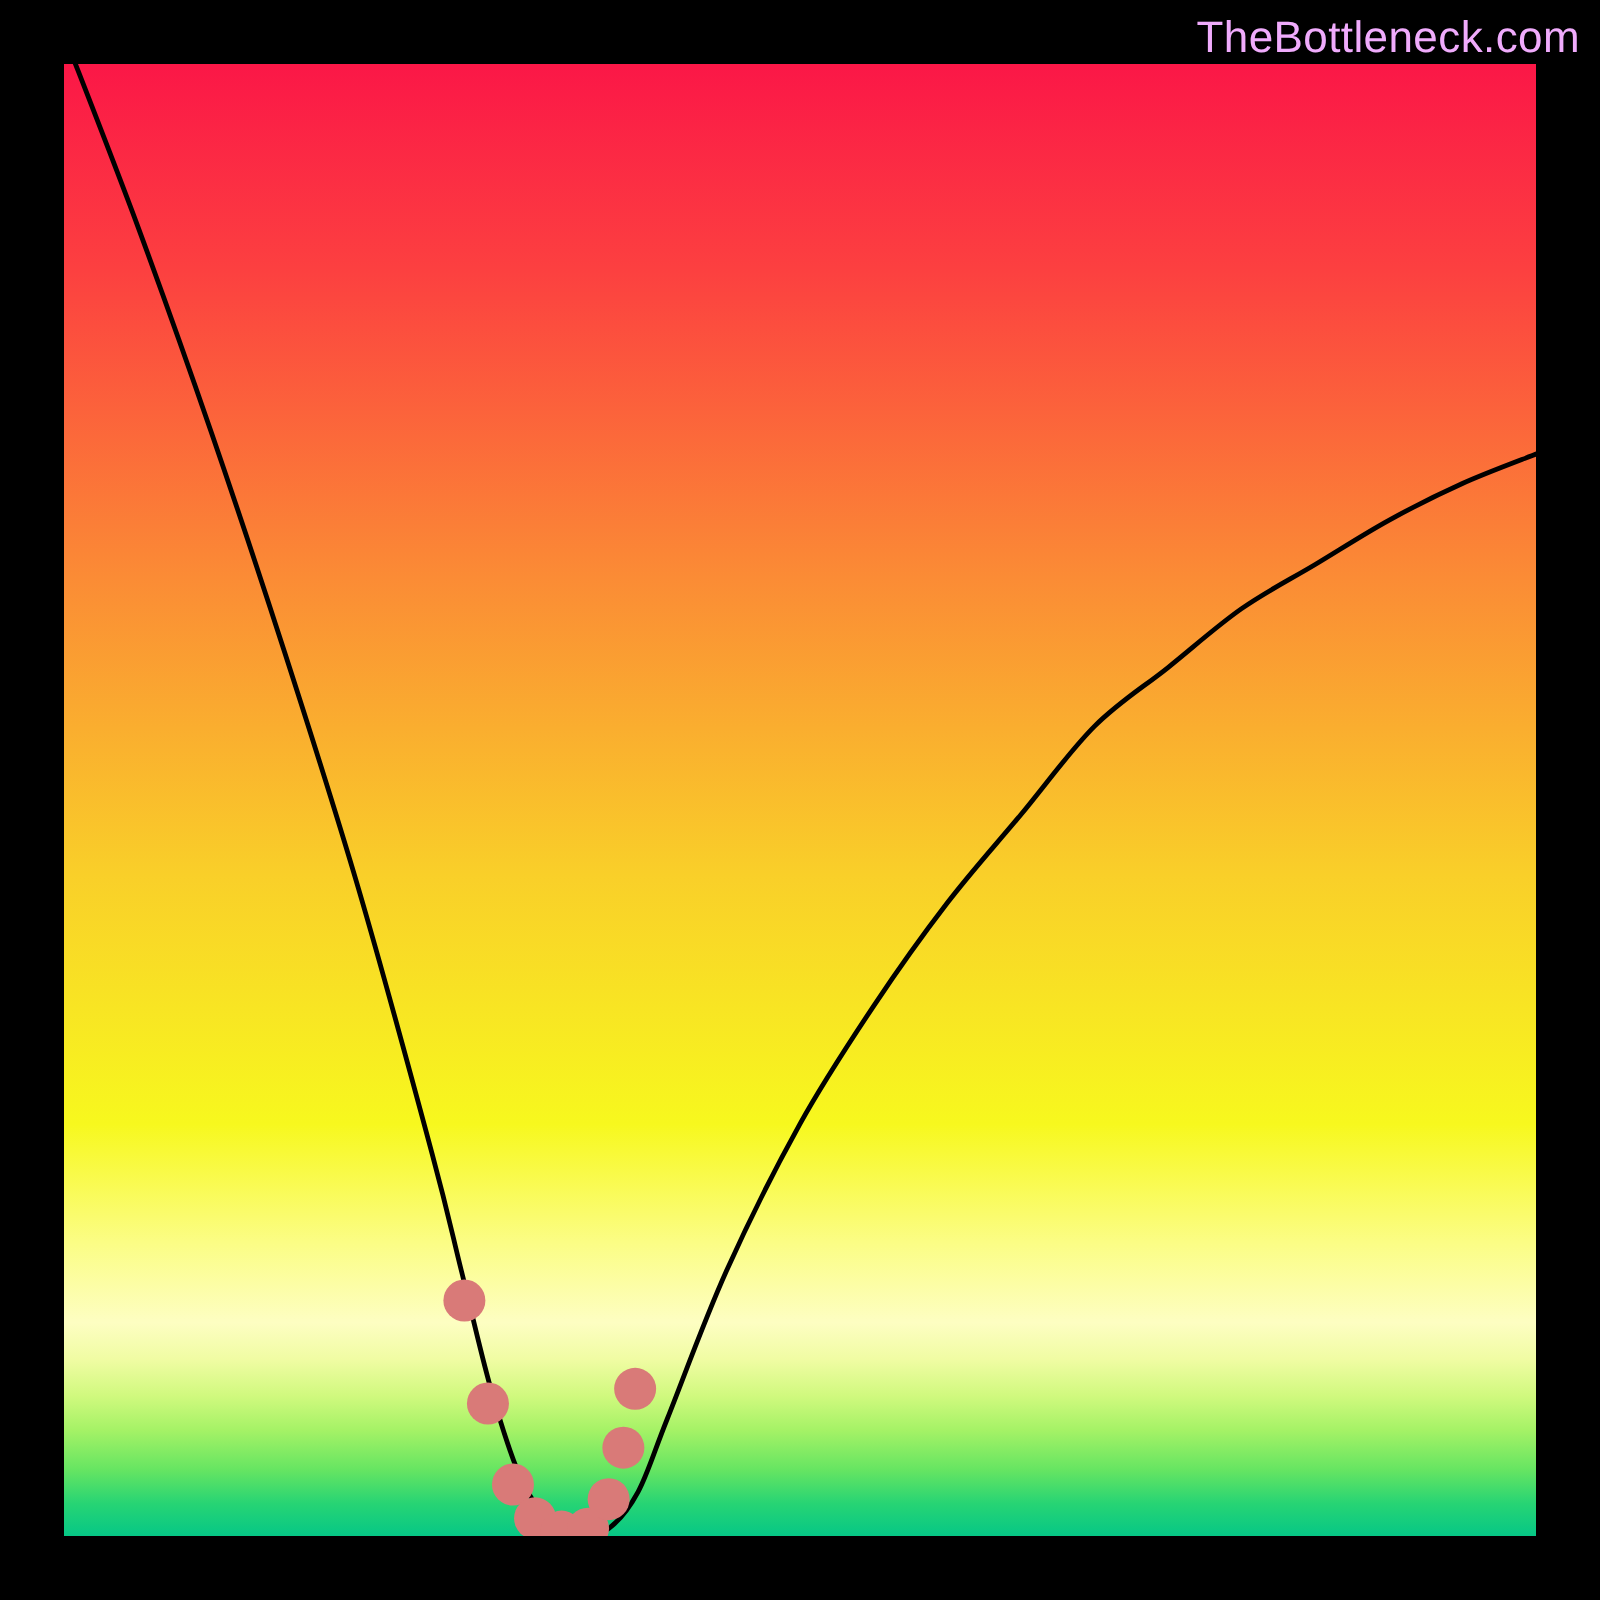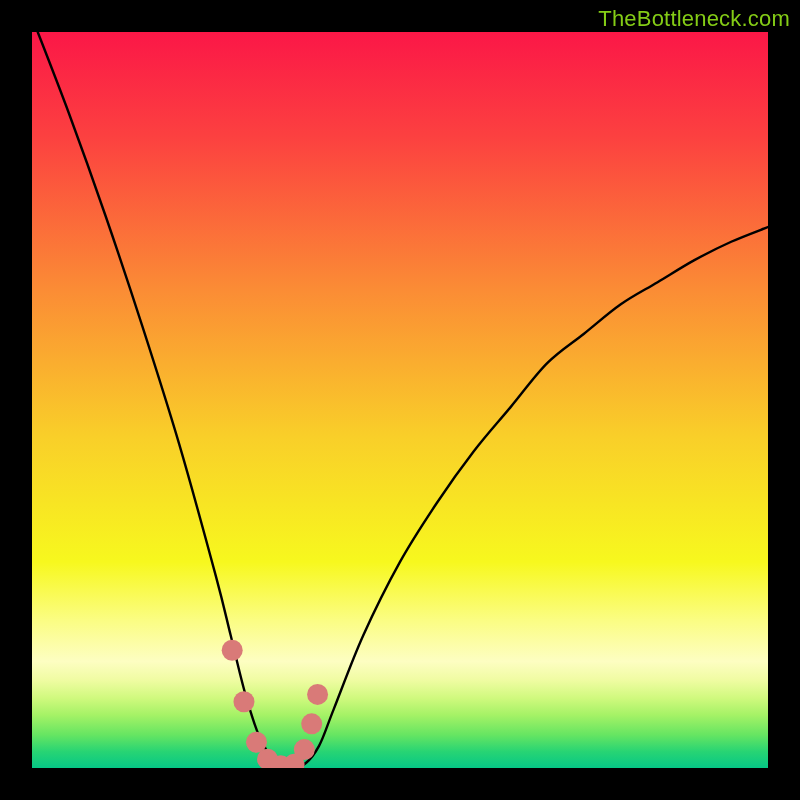--- a/index.html
+++ b/index.html
@@ -13,21 +13,21 @@
   }
   .frame {
     position: absolute;
     inset: 0;
     background: #000;
   }
   .watermark {
     position: absolute;
     top: 6px;
     right: 10px;
-    color: #84cc16;
+    color: #f0abfc;
     font-size: 22px;
     font-weight: 500;
     letter-spacing: 0.2px;
     z-index: 10;
     text-align: right;
   }
   .plot {
     position: absolute;
     left: 32px;
     top: 32px;

